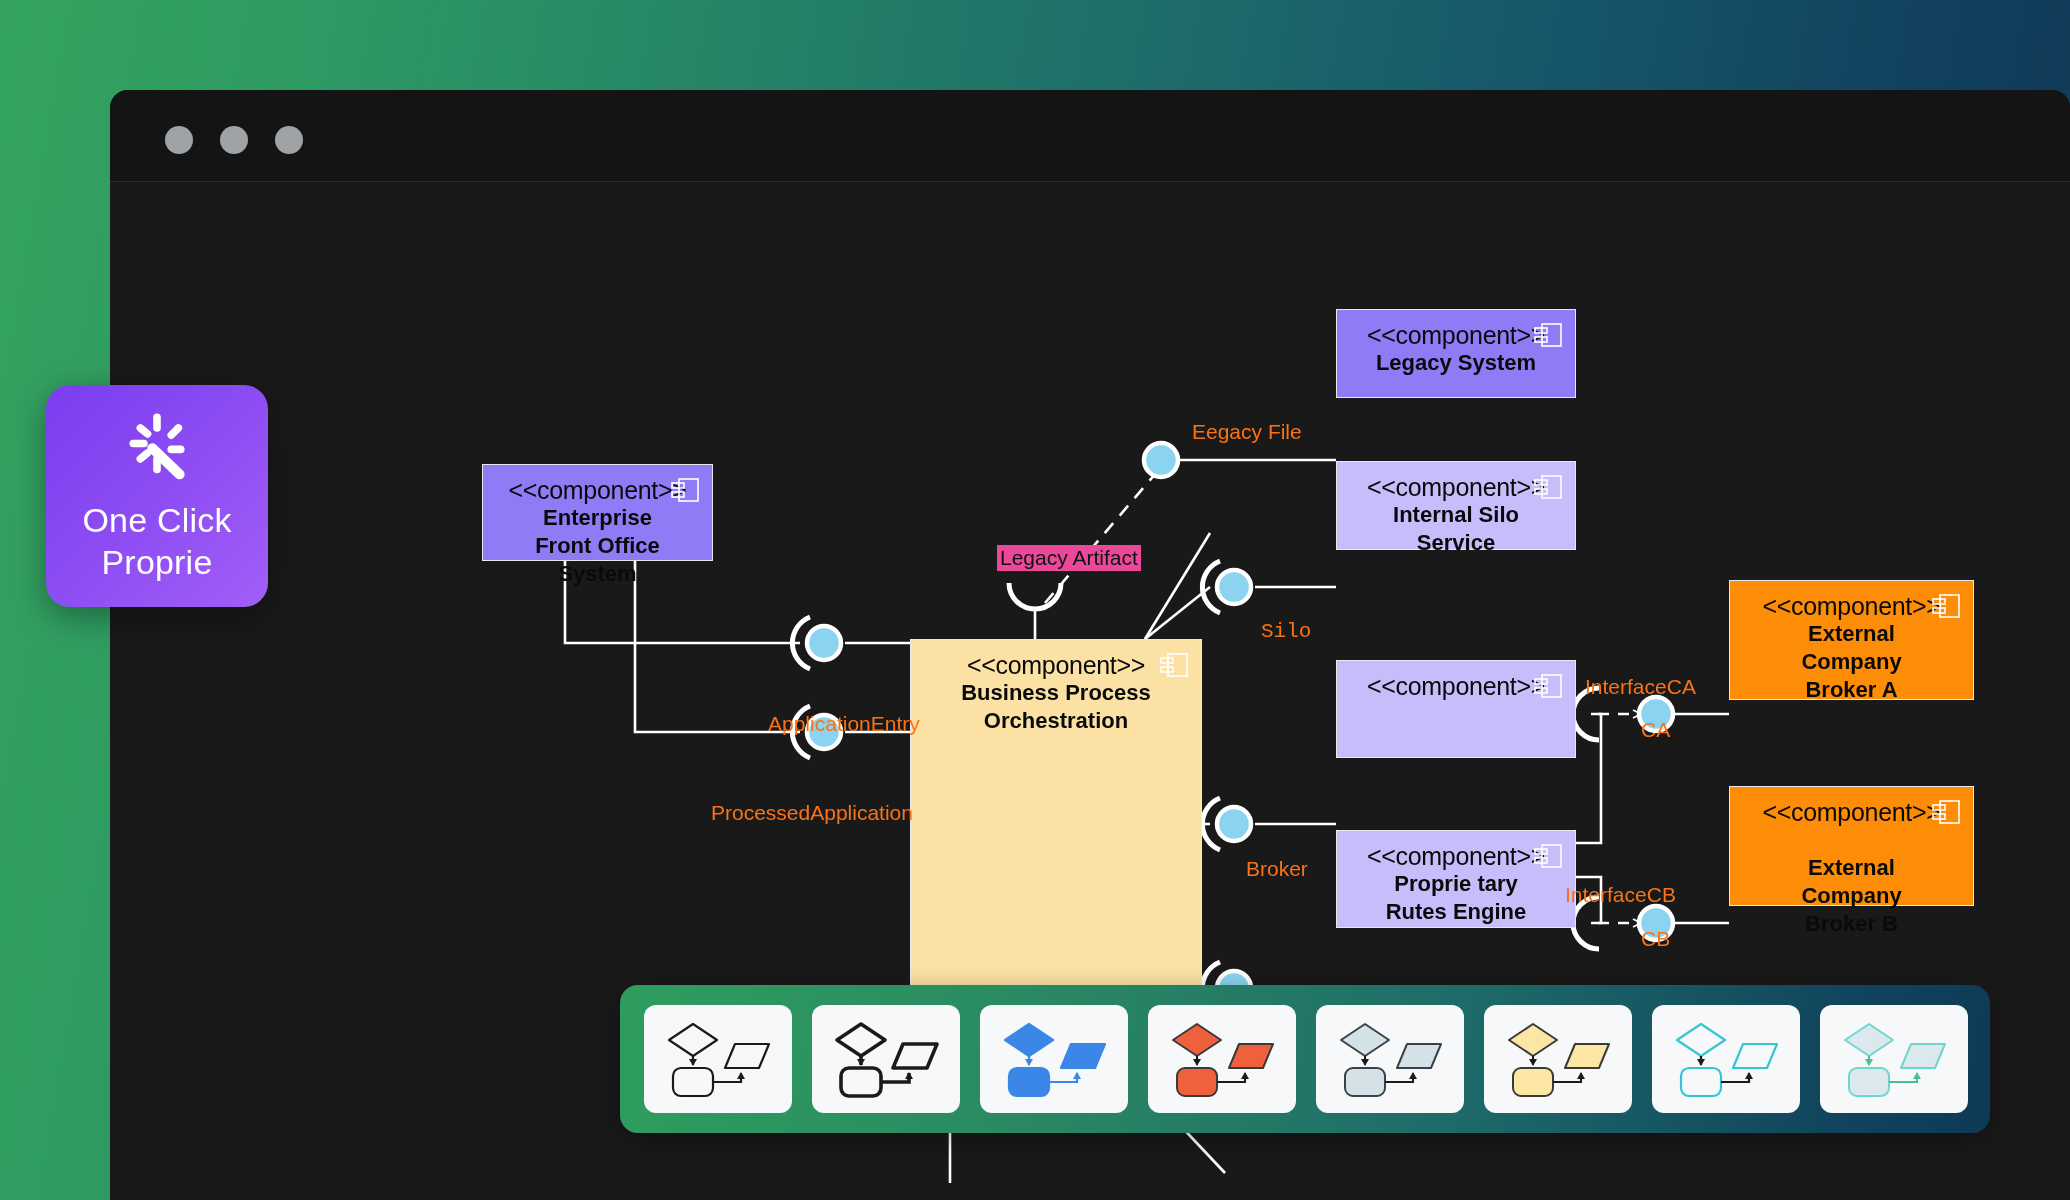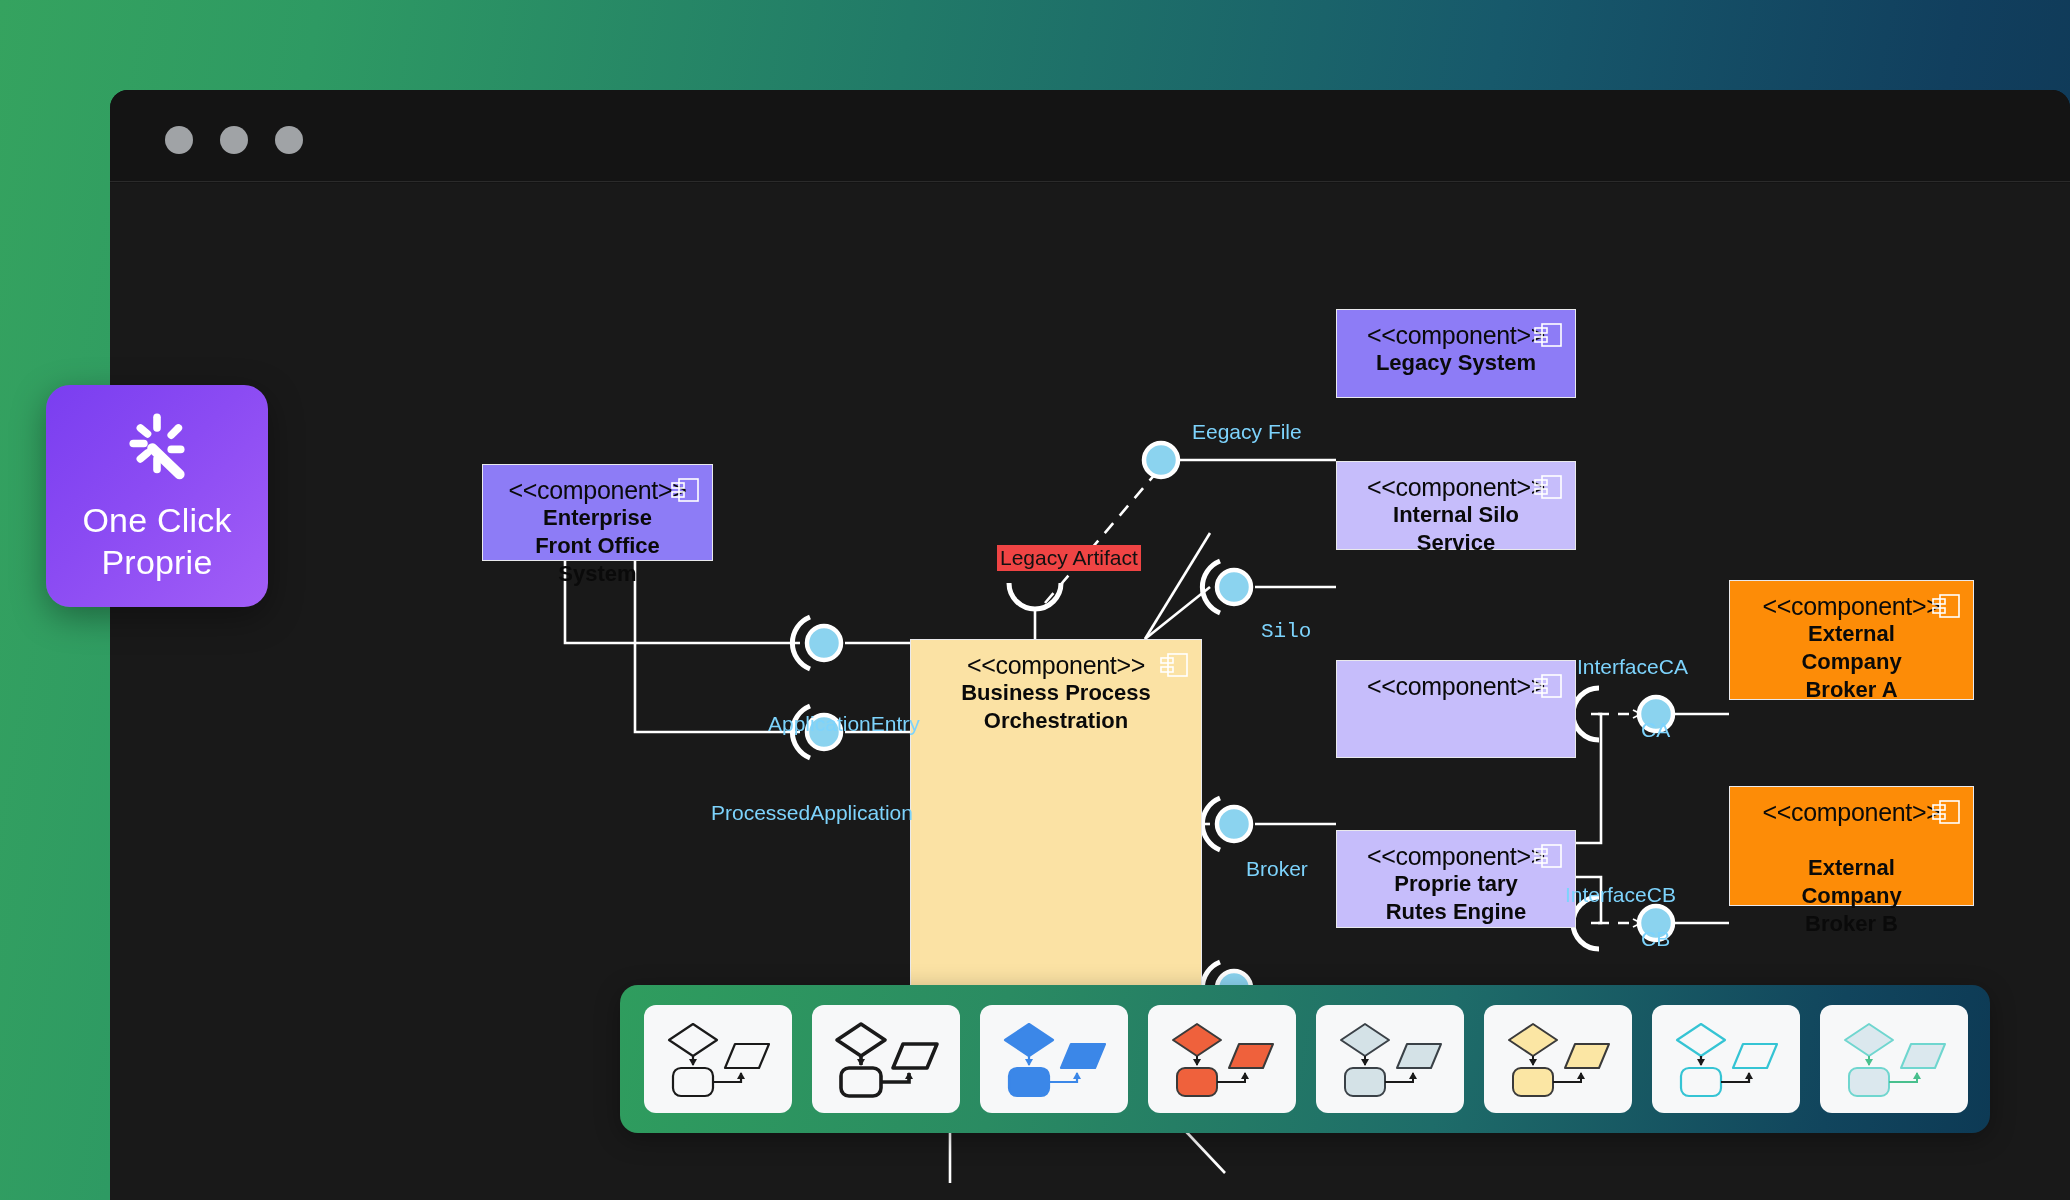--- a/index.html
+++ b/index.html
@@ -71,27 +71,27 @@
   }
 
   .c-lavender { background: #c6bdfb; }
   .c-periwinkle { background: #8d7cf6; }
   .c-cream { background: #fbe2a4; }
   .c-orange { background: #fd8c07; }
 
   
   .port-label {
     position: absolute;
-    font-size: 21px; color: #7dd3fc;
+    font-size: 21px; color: #f97316;
     white-space: nowrap;
     z-index: 6;
     font-weight: 400;
   }
   .port-label.boxed {
-    color: #111; background: #ef4444;
+    color: #111; background: #ec4899;
     padding: 1px 3px;
   }
 
   
   #beautify-badge {
     position: absolute;
     left: 46px; top: 385px;
     width: 222px; height: 222px;
     border-radius: 24px;
     background: linear-gradient(135deg, #7a3ef0 0%, #8b4bf3 45%, #a25ef7 100%);
@@ -326,21 +326,21 @@
       </svg>
     </div>
 
     <div class="port-label" style="left:1082px; top:237px;">Eegacy File</div>
     <div class="port-label boxed" style="left:887px; top:362px;">Legacy Artifact</div>
     <div class="port-label" style="left:658px; top:529px;">ApplicationEntry</div>
     <div class="port-label" style="left:601px; top:618px;">ProcessedApplication</div>
     <div class="port-label" style="left:1151px; top:437px;font-family:Liberation Mono, monospace;">Silo</div>
     <div class="port-label" style="left:1136px; top:674px;">Broker</div>
     <div class="port-label" style="left:1142px; top:838px;">Rules</div>
-    <div class="port-label" style="left:1467px; top:472px;">InterfaceCA</div>
+    <div class="port-label" style="left:1467px; top:492px;padding-left:8px;">InterfaceCA</div>
     <div class="port-label" style="left:1531px; top:535px;">CA</div>
     <div class="port-label" style="left:1455px; top:700px;">InterfaceCB</div>
     <div class="port-label" style="left:1531px; top:744px;">CB</div>
 
   </div>
 </div>
 
 <div id="beautify-badge">
   <svg id="beautify-icon" viewBox="0 0 64 64">
     <g stroke="#ffffff" stroke-width="6.4" stroke-linecap="round" fill="none">

